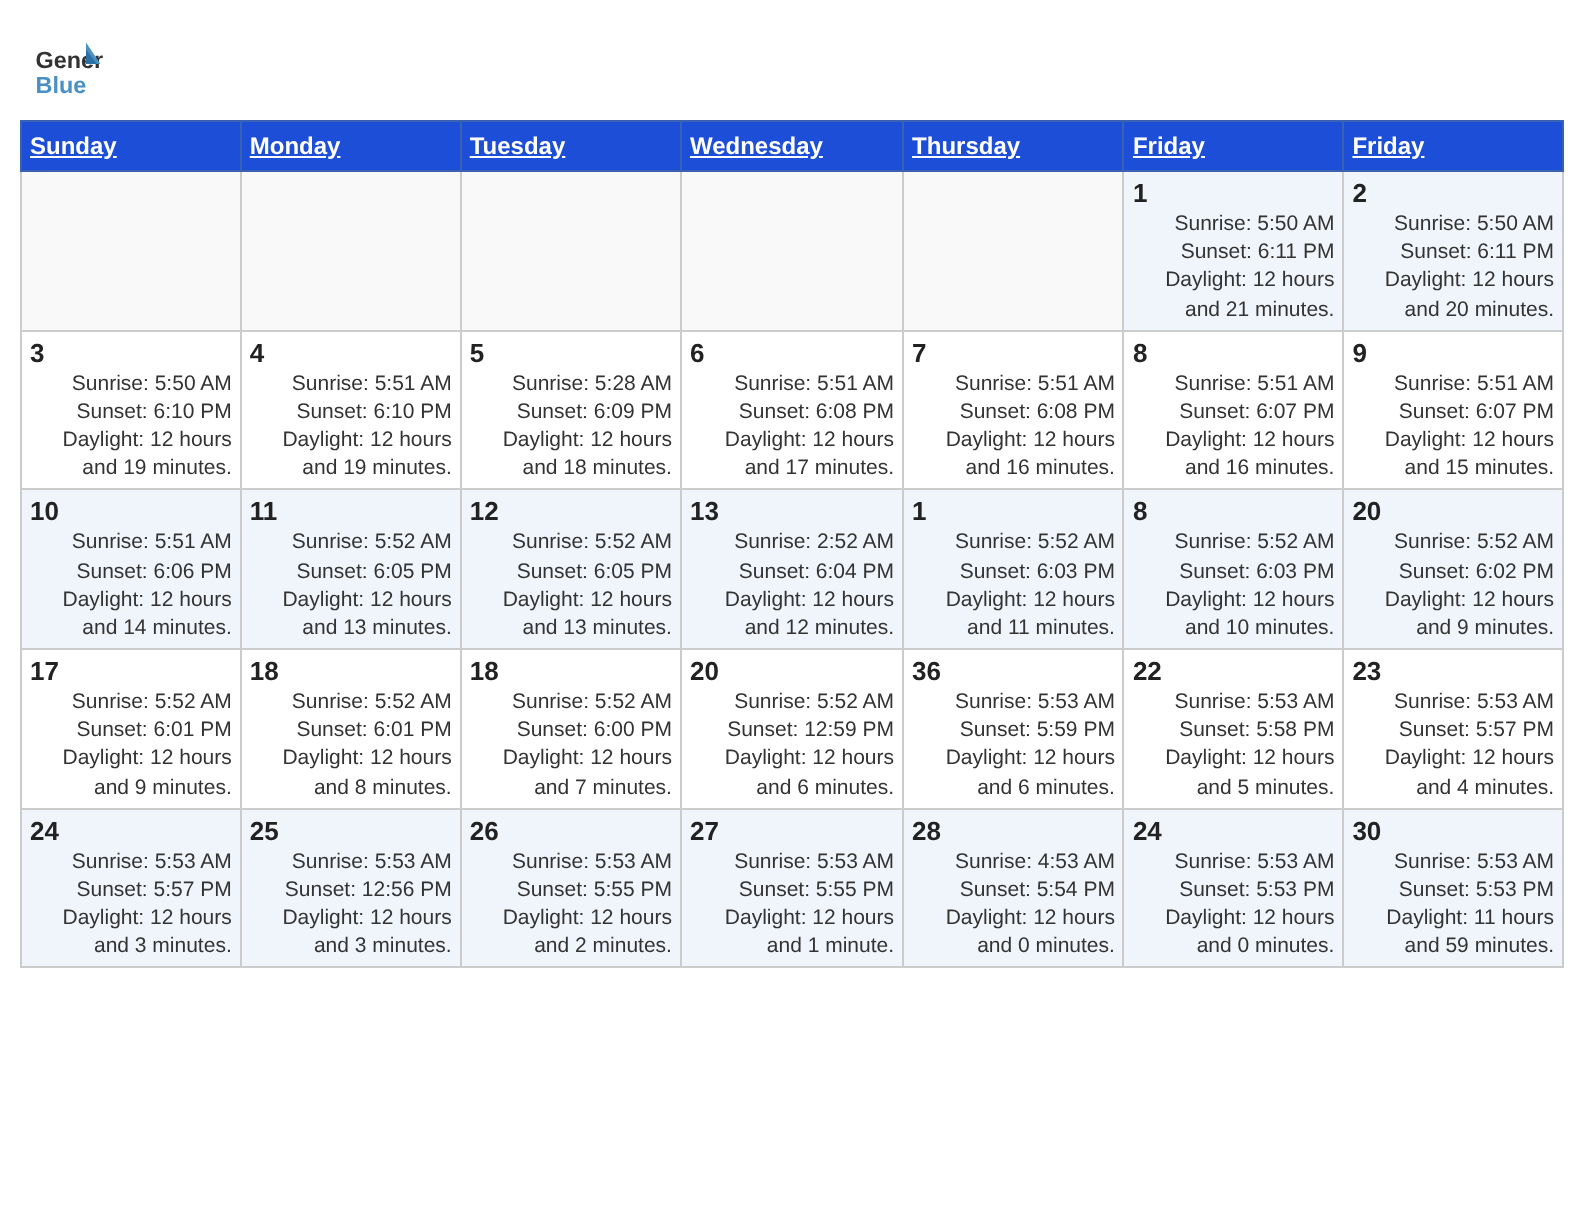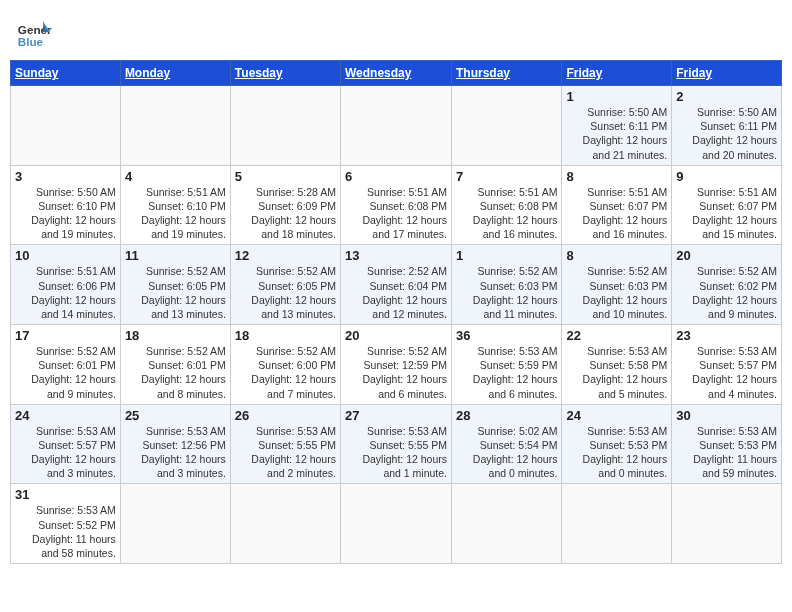--- a/index.html
+++ b/index.html
@@ -316,49 +316,34 @@
         </td>
         <td>
           <span class="day-num">27</span>
           <div class="day-info">Sunrise: 5:53 AM
 Sunset: 5:55 PM
 Daylight: 12 hours
 and 1 minute.</div>
         </td>
         <td>
           <span class="day-num">28</span>
-          <div class="day-info">Sunrise: 5:02 AM
+          <div class="day-info">Sunrise: 4:53 AM
 Sunset: 5:54 PM
 Daylight: 12 hours
 and 0 minutes.</div>
         </td>
         <td>
           <span class="day-num">24</span>
           <div class="day-info">Sunrise: 5:53 AM
 Sunset: 5:53 PM
 Daylight: 12 hours
 and 0 minutes.</div>
         </td>
         <td>
           <span class="day-num">30</span>
           <div class="day-info">Sunrise: 5:53 AM
 Sunset: 5:53 PM
 Daylight: 11 hours
 and 59 minutes.</div>
         </td>
-      </tr>
-      <tr class="last-row">
-        <td>
-          <span class="day-num">31</span>
-          <div class="day-info">Sunrise: 5:53 AM
-Sunset: 5:52 PM
-Daylight: 11 hours
-and 58 minutes.</div>
-        </td>
-        <td class="empty-cell"></td>
-        <td class="empty-cell"></td>
-        <td class="empty-cell"></td>
-        <td class="empty-cell"></td>
-        <td class="empty-cell"></td>
-        <td class="empty-cell"></td>
       </tr>
     </tbody>
 </table>
 
 </body></html>

